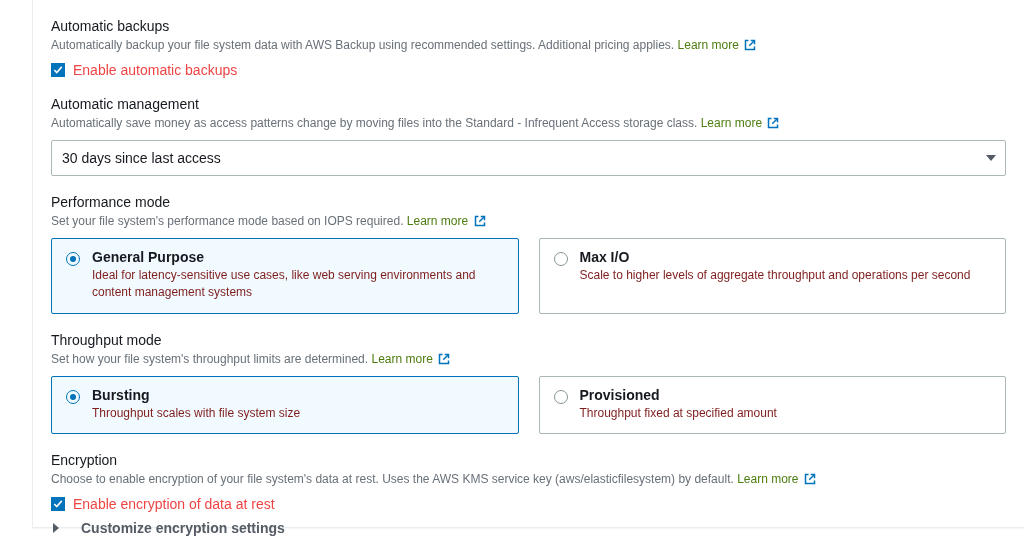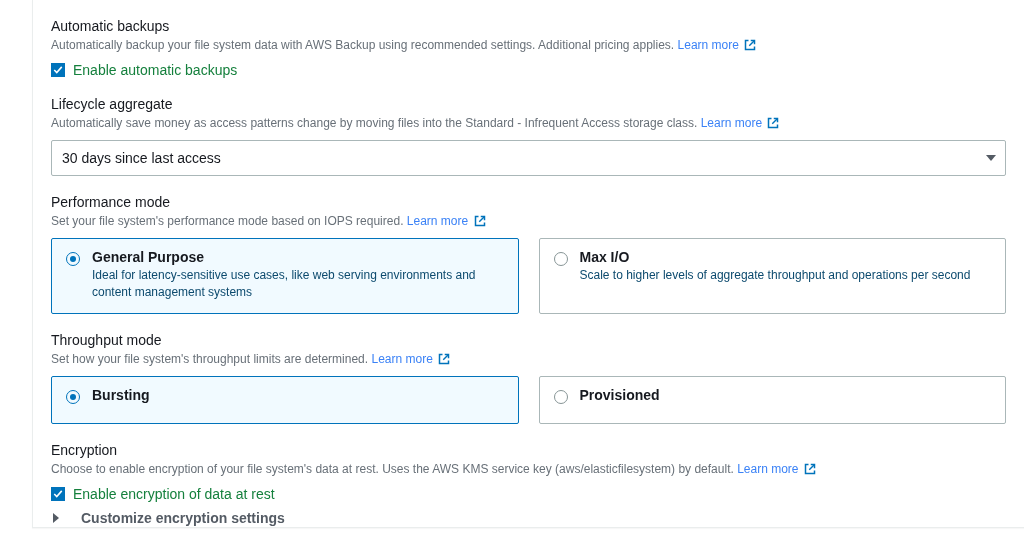--- a/index.html
+++ b/index.html
@@ -34,21 +34,21 @@
     color: #16191f;
     margin: 0 0 2px 0;
   }
   .section-desc {
     font-size: 12px;
     color: #687078;
     margin: 0 0 8px 0;
     line-height: 1.5;
   }
   a.learn-more {
-    color: #3b82f6;
+    color: #4d7c0f;
     text-decoration: none;
     font-size: 12px;
   }
   .ext-icon {
     display: inline-block;
     vertical-align: -2px;
     margin-left: 2px;
   }
   .ext-icon svg { width: 12px; height: 12px; display: block; }
 
@@ -62,21 +62,21 @@
     border: 1px solid #0073bb;
     background: #0073bb;
     display: inline-flex;
     align-items: center;
     justify-content: center;
     cursor: pointer;
   }
   .aws-checkbox svg { width: 10px; height: 10px; display:block; }
   .checkbox-label {
     font-size: 14px;
-    color: #15803d;
+    color: #ef4444;
   }
 
   .select-wrap {
     position: relative;
     width: 100%;
   }
   .select {
     width: 100%;
     border: 1px solid #aab7b8;
     border-radius: 2px;
@@ -139,21 +139,21 @@
   }
   .radio-card.selected .radio-dot { display: block; }
   .radio-title {
     font-size: 14px;
     font-weight: 700;
     color: #16191f;
     margin: 0 0 2px 0;
   }
   .radio-desc {
     font-size: 12px;
-    color: #0c4a6e;
+    color: #7f1d1d;
     line-height: 1.4;
   }
 
   .expand-row {
     display: flex;
     align-items: center;
     gap: 20px;
     cursor: pointer;
     margin-top: 8px;
   }
@@ -189,21 +189,21 @@
         <span class="aws-checkbox">
           <svg viewBox="0 0 16 16">
               <path d="M2 8l4 4 8-9" fill="none" stroke="#fff" stroke-width="2.5"></path>
             </svg>
         </span>
         <span class="checkbox-label">Enable automatic backups</span>
       </div>
     </div>
 
     <div class="section">
-      <div class="section-title">Lifecycle aggregate</div>
+      <div class="section-title">Automatic management</div>
       <div class="section-desc">
         <span>Automatically save money as access patterns change by moving files into the Standard - Infrequent Access storage class.</span>
         <a href="#" class="learn-more">
           <span>Learn more</span>
           <span class="ext-icon">
             <svg viewBox="0 0 16 16" fill="none" stroke="#0073bb" stroke-width="2">
                 <path d="M6 2H2v12h12v-4"></path>
                 <path d="M9 2h5v5"></path>
                 <path d="M14 2L7 9"></path>
               </svg>
@@ -272,26 +272,28 @@
           </span>
         </a>
       </div>
       <div class="radio-cards">
         <div class="radio-card short selected">
           <span class="radio-circle">
               <span class="radio-dot"></span>
             </span>
           <div>
             <div class="radio-title">Bursting</div>
+            <div class="radio-desc">Throughput scales with file system size</div>
           </div>
         </div>
         <div class="radio-card short">
           <span class="radio-circle"></span>
           <div>
             <div class="radio-title">Provisioned</div>
+            <div class="radio-desc">Throughput fixed at specified amount</div>
           </div>
         </div>
       </div>
     </div>
 
     <div class="section" style="margin-bottom:0">
       <div class="section-title">Encryption</div>
       <div class="section-desc">
         <span>Choose to enable encryption of your file system's data at rest. Uses the AWS KMS service key (aws/elasticfilesystem) by default.</span>
         <a href="#" class="learn-more">

